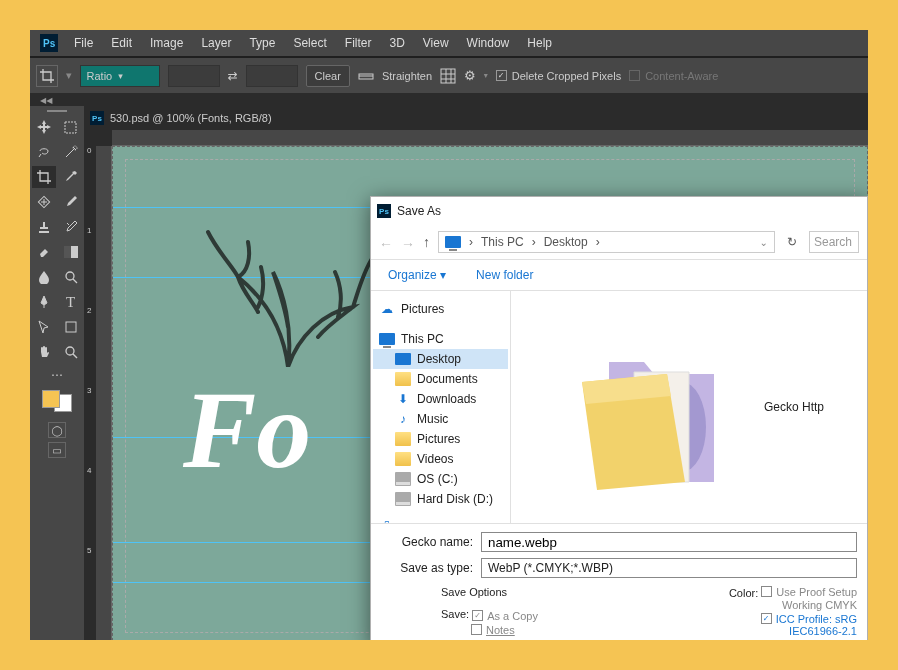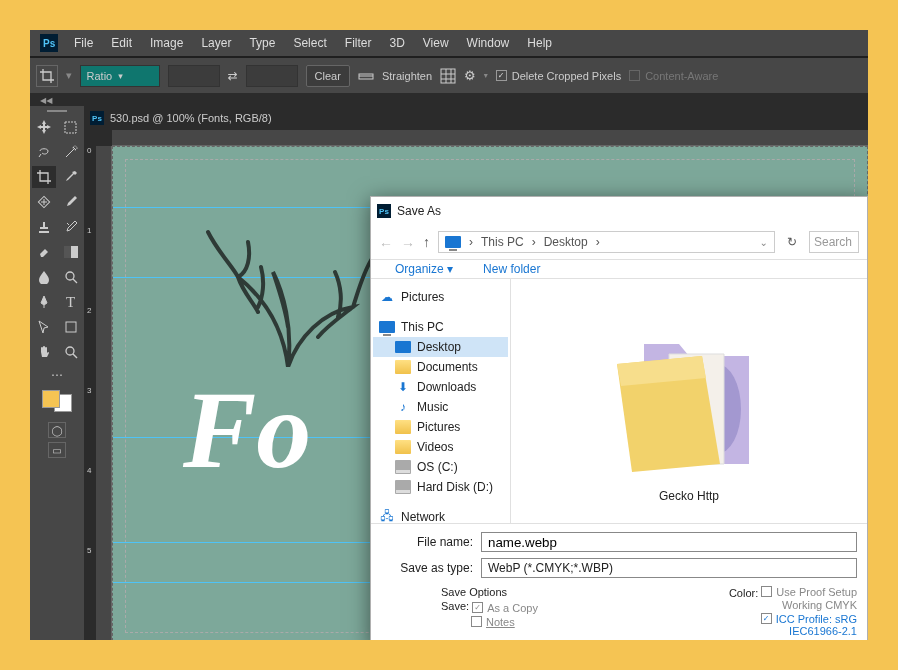--- a/index.html
+++ b/index.html
@@ -40,33 +40,33 @@
   .text-fo{position:absolute;left:70px;top:220px;font-family:"Brush Script MT",cursive;font-style:italic;font-size:110px;color:#fff;font-weight:bold}
   .save-dlg{position:absolute;left:340px;top:90px;right:0;bottom:0;background:#fff;border:1px solid #b0b0b0;box-shadow:0 4px 20px rgba(0,0,0,.5);display:flex;flex-direction:column;font-size:12px;color:#222}
   .dlg-title{height:28px;background:#fff;display:flex;align-items:center;padding-left:6px}
   .nav-row{height:34px;display:flex;align-items:center;padding:0 8px;gap:8px;color:#555}
   .arrow{color:#bbb;font-size:14px}
   .crumb{display:flex;align-items:center;gap:8px}
   .monitor-ic{width:16px;height:12px;background:#1976d2;border-radius:1px;position:relative}
   .monitor-ic::after{content:"";position:absolute;bottom:-3px;left:4px;width:8px;height:2px;background:#888}
   .srch{border:1px solid #ccc;height:22px;flex:0 0 50px;padding:0 4px;color:#999;margin-left:auto;display:flex;align-items:center}
   .refresh{width:18px;height:18px;display:flex;align-items:center;justify-content:center}
-  .org-row{height:20px;display:flex;align-items:center;padding:0 24px;gap:30px;border-top:1px solid #e0e0e0;border-bottom:1px solid #e0e0e0}
+  .org-row{height:32px;display:flex;align-items:center;padding:0 17px;gap:30px;border-top:1px solid #e0e0e0;border-bottom:1px solid #e0e0e0}
   .org{color:#1976d2}
   .nf{color:#1976d2}
   .body-row{flex:1;display:flex;overflow:hidden}
   .tree{width:140px;border-right:1px solid #e0e0e0;padding:8px 2px;overflow:auto}
   .tree-item{display:flex;align-items:center;gap:6px;padding:3px 6px;font-size:12px}
   .tree-item.sel{background:#cfe4f7}
   .tree-item.indent{padding-left:22px}
   .ic{width:16px;height:14px;flex:0 0 16px;display:flex;align-items:center;justify-content:center}
   .folder-ic{background:linear-gradient(#ffe083,#f0c14b);border-radius:1px}
   .drive-ic{background:#aaa;border-radius:1px;position:relative}
   .drive-ic::after{content:"";position:absolute;bottom:1px;left:1px;right:1px;height:3px;background:#ddd}
-  .pane{flex:1;display:flex;flex-direction:column;align-items:center;justify-content:center;gap:10px}
+  .pane{flex:1;display:flex;flex-direction:row;align-items:center;justify-content:center;gap:10px}
   .big-folder{width:200px;height:180px;position:relative}
   .bottom{border-top:1px solid #e0e0e0;padding:8px 10px}
   .form-row{display:flex;align-items:center;margin-bottom:6px}
   .form-lbl{width:100px;text-align:right;padding-right:8px}
   .form-inp{flex:1;border:1px solid #888;height:20px;padding:0 6px;background:#fff}
   .save-opts{display:flex;gap:60px;font-size:11px;margin-top:8px}
   .so-left{flex:0 0 auto;margin-left:60px}
   .so-right{text-align:right}
   .cbx{display:inline-flex;gap:4px}
   .cbx .b{width:11px;height:11px;border:1px solid #888;display:flex;align-items:center;justify-content:center;font-size:8px;color:#1976d2}
@@ -374,31 +374,31 @@
               <path d="M80 55 h55 v110 h-55 z" fill="#f4f0ea" stroke="#ddd"></path>
               <path d="M28 65 l85 -8 l18 108 l-88 8 z" fill="#f2d26b"></path>
               <path d="M28 65 l85 -8 l4 22 l-85 8 z" fill="#f7de8c"></path>
             </svg>
           </div>
           <span>Gecko Http</span>
         </div>
       </div>
       <div class="bottom">
         <div class="form-row">
-          <div class="form-lbl"><span>File name:</span></div>
+          <div class="form-lbl"><span>Gecko name:</span></div>
           <input class="form-inp" value="name.webp" style="">
         </div>
         <div class="form-row">
           <div class="form-lbl"><span>Save as type:</span></div>
           <div class="form-inp" style="display:flex;align-items:center">WebP (*.CMYK;*.WBP)</div>
         </div>
         <div class="save-opts">
           <div class="so-left">
             <div>Save Options</div>
-            <div style="margin-top:2px"><span>Save:</span>
+            <div style="margin-top:10px"><span>Save:</span>
               <span class="cbx">
                   <span class="b" style="color:#888">✓</span>
                   <span style="color:#888">As a Copy</span>
                 </span>
             </div>
             <div style="margin-top:2px;margin-left:30px">
               <span class="cbx">
                   <span class="b"></span>
                   <span style="color:#888;text-decoration:underline">Notes</span>
                 </span>

